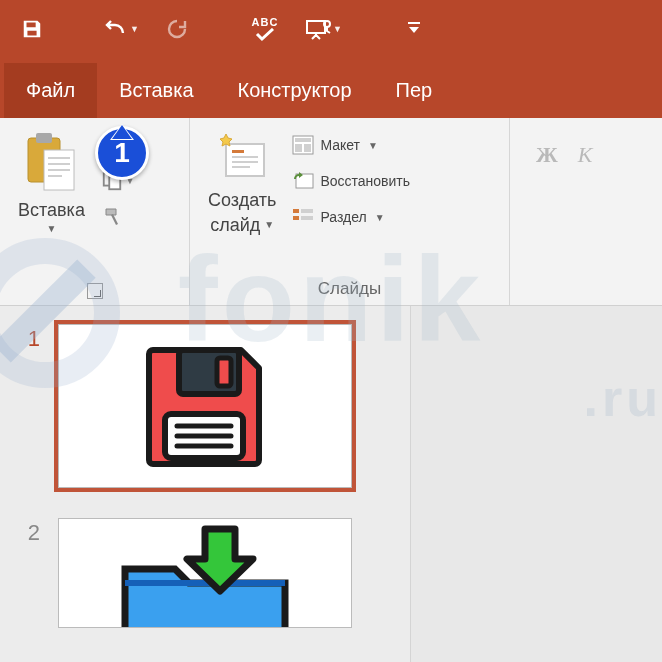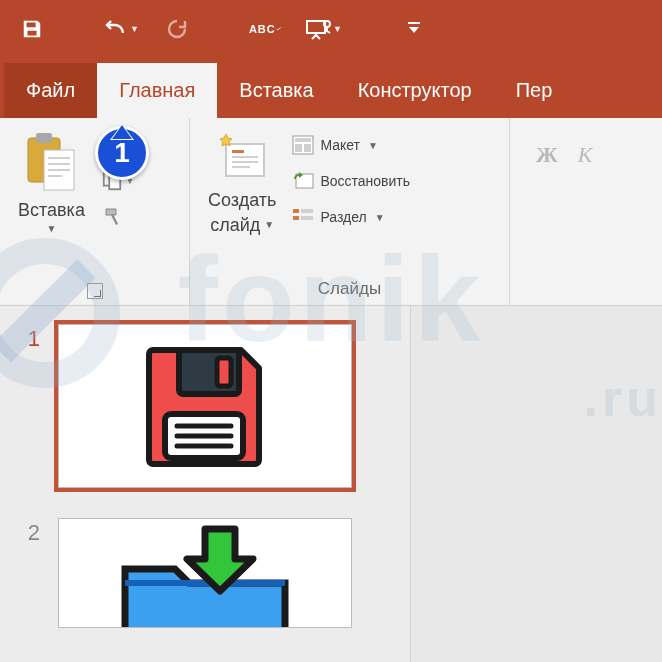--- a/index.html
+++ b/index.html
@@ -78,21 +78,21 @@
         <path fill="none" stroke="#fff" stroke-width="2.4" d="M19 14a8 8 0 0 0-8-8H4m3-4L3 6l4 4"></path>
       </svg>
     <span class="caret">▼</span>
   </div>
   <div class="qat-btn" style="opacity:.55">
     <svg width="24" height="24" viewBox="0 0 24 24">
         <path fill="none" stroke="#fff" stroke-width="2.4" d="M12 4a8 8 0 1 0 8 8M20 4v6h-6"></path>
       </svg>
   </div>
   <div class="qat-sep"></div>
-  <div class="qat-btn" style="gap:0;width:32px">
+  <div class="qat-btn" style="flex-direction:column;gap:0;width:32px">
     <span style="font-size:11px;font-weight:700;color:#fff;letter-spacing:1px">ABC</span>
     <svg width="20" height="14" viewBox="0 0 20 14">
         <path fill="none" stroke="#fff" stroke-width="3" d="M2 6l5 5L18 1"></path>
       </svg>
   </div>
   <div class="qat-dd">
     <svg width="26" height="22" viewBox="0 0 26 22">
         <rect x="2" y="3" width="18" height="12" fill="none" stroke="#fff" stroke-width="2"></rect>
         <path d="M11 15v4m-4 2l4-4 4 4" fill="none" stroke="#fff" stroke-width="2"></path>
         <circle cx="22" cy="6" r="3" fill="none" stroke="#fff" stroke-width="2"></circle>
@@ -104,21 +104,20 @@
   <div class="qat-btn">
     <svg width="14" height="16" viewBox="0 0 14 16">
         <path stroke="#fff" stroke-width="2" d="M1 2h12"></path>
         <path fill="#fff" d="M2 6l5 6 5-6z"></path>
       </svg>
   </div>
 </div>
 
 <div class="tabstrip">
   <div class="tab file">Файл</div>
-  <div class="tab active">Главная</div>
   <div class="tab">Вставка</div>
   <div class="tab">Конструктор</div>
   <div class="tab">Пер</div>
 </div>
 
 <div class="ribbon">
 
   <div class="group" style="width:190px">
     <div class="group-body">
       <div class="bigbtn">

